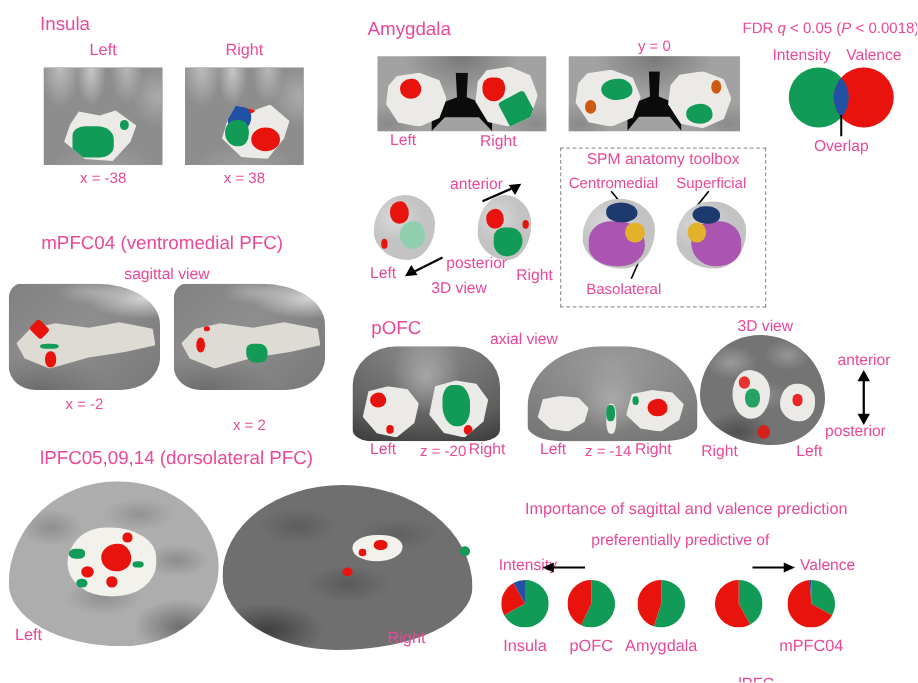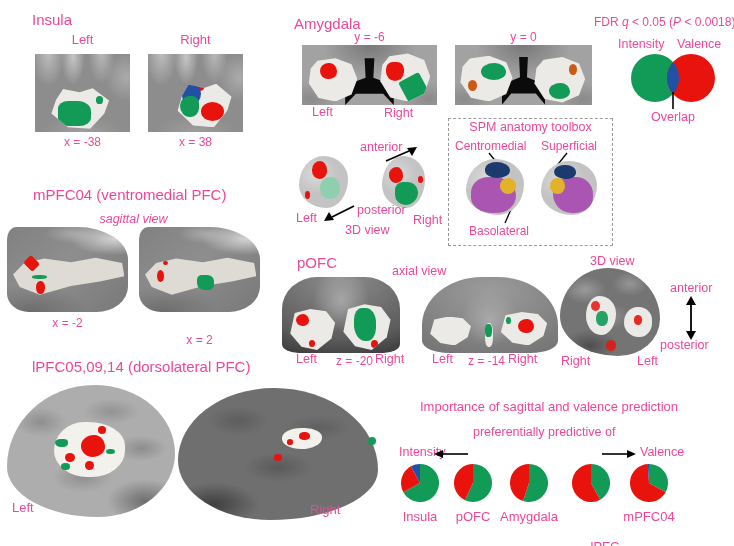--- a/index.html
+++ b/index.html
@@ -103,21 +103,20 @@
       <div class="blob b" style="left:10%;top:2%;width:34%;height:48%;border-radius:45% 55% 50% 50%/55% 45% 55% 45%;"></div>
       <div class="blob g" style="left:6%;top:28%;width:34%;height:48%;border-radius:50% 40% 45% 55%;"></div>
       <div class="blob r" style="left:44%;top:42%;width:42%;height:44%;border-radius:50%;"></div>
     </div>
   </div>
 
   <div class="lbl t11 ctr" style="left:35px;top:136px;width:95px;">x = -38</div>
   <div class="lbl t11 ctr" style="left:148px;top:136px;width:95px;">x = 38</div>
 
   <div class="lbl t15" style="left:294px;top:16px;">Amygdala</div>
-  <div class="lbl t11 ctr" style="left:302px;top:31px;width:135px;">y = -6</div>
   <div class="lbl t11 ctr" style="left:455px;top:31px;width:137px;">y = 0</div>
 
   <div class="panel amy-slice" style="left:302px;top:45px;width:135px;height:60px;">
     <div class="blob amy-gap" style="left:32%;top:22%;width:36%;height:78%;"></div>
     <div class="blob amy-roi" style="left:5%;top:22%;width:36%;height:72%;">
       <div class="blob r bb" style="left:24%;top:10%;width:34%;height:38%;"></div>
     </div>
     <div class="blob amy-roi" style="left:58%;top:14%;width:37%;height:80%;">
       <div class="blob r" style="left:12%;top:18%;width:36%;height:40%;border-radius:45% 45% 60% 60%;"></div>
       <div class="blob g" style="left:44%;top:48%;width:46%;height:46%;transform:rotate(-28deg);border-radius:12%;"></div>
@@ -196,21 +195,21 @@
       <div class="blob yl" style="left:58%;top:34%;width:28%;height:28%;border-radius:50%;"></div>
     </div>
     <div class="blob amy3d" style="left:92px;top:42px;width:56px;height:54px;">
       <div class="blob pu" style="left:22%;top:30%;width:70%;height:66%;border-radius:45% 45% 50% 50%/50% 50% 45% 55%;"></div>
       <div class="blob nv" style="left:24%;top:8%;width:38%;height:26%;border-radius:50% 50% 45% 55%;"></div>
       <div class="blob yl" style="left:16%;top:32%;width:26%;height:30%;border-radius:50%;"></div>
     </div>
   </div>
 
   <div class="lbl t15" style="left:33px;top:187px;">mPFC04 (ventromedial PFC)</div>
-  <div class="lbl t12 ctr" style="left:7px;top:213px;width:253px;font-style:italic;">sagittal view</div>
+  <div class="lbl t12 ctr" style="left:7px;top:213px;width:253px;">sagittal view</div>
 
   <div class="panel mpfc-slice" style="left:7px;top:227px;width:121px;height:85px;">
     <div class="blob vmpfc" style="left:5%;top:32%;width:92%;height:52%;"></div>
     <div class="blob r" style="left:15%;top:36%;width:11%;height:13%;transform:rotate(45deg);border-radius:20%;"></div>
     <div class="blob g" style="left:21%;top:56%;width:12%;height:5%;border-radius:40%;"></div>
     <div class="blob r" style="left:24%;top:64%;width:7%;height:15%;border-radius:50%;"></div>
   </div>
 
   <div class="panel mpfc-slice" style="left:139px;top:227px;width:121px;height:85px;">
     <div class="blob vmpfc" style="left:5%;top:32%;width:92%;height:52%;"></div>

